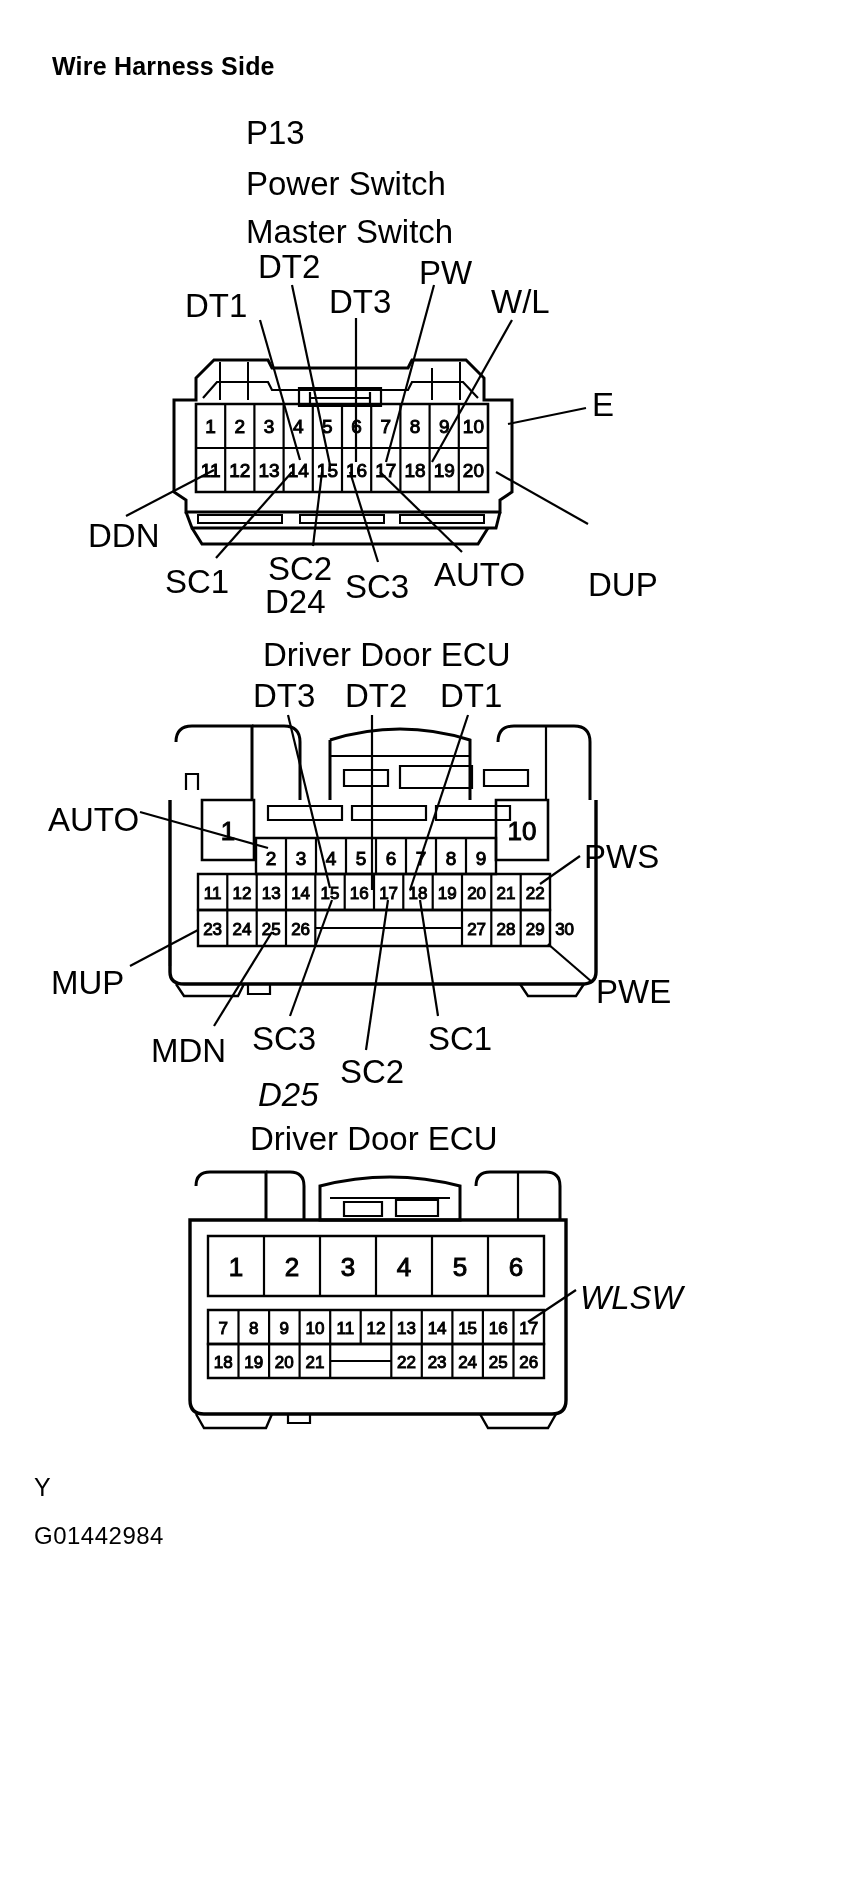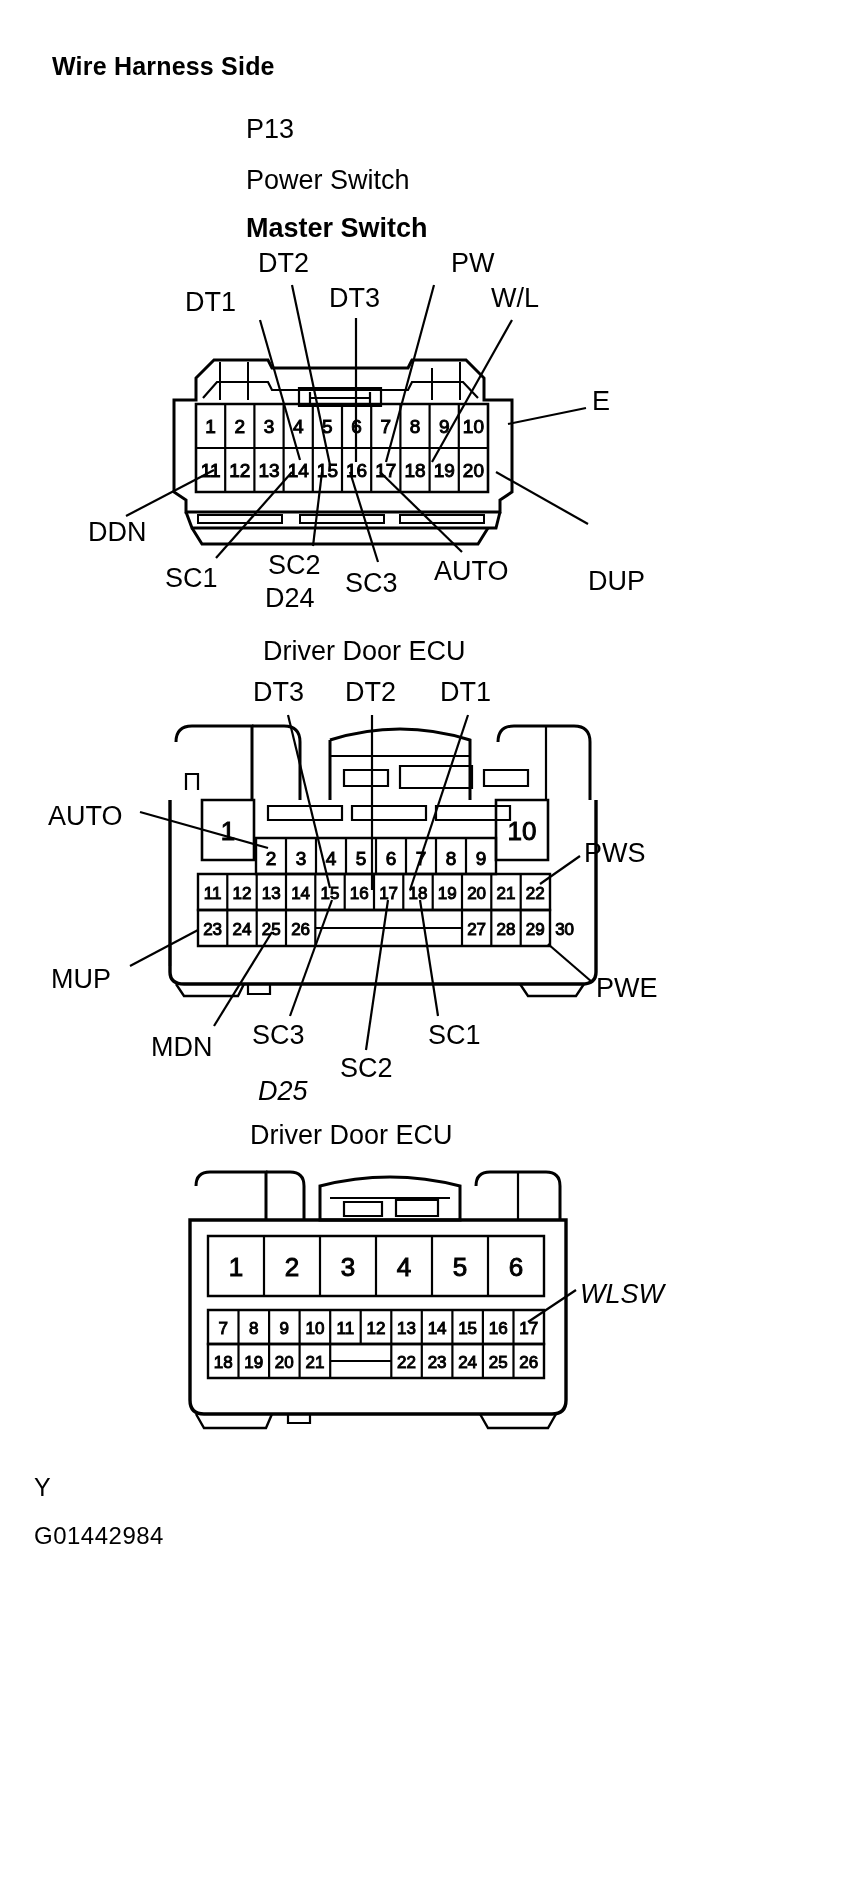--- a/index.html
+++ b/index.html
@@ -5,44 +5,44 @@
   html,body{margin:0;padding:0;background:#fff;}
   body{
     width:857px;height:1887px;position:relative;overflow:hidden;
     font-family:"Liberation Sans", sans-serif;color:#000;
   }
   #root{position:absolute;left:0;top:0;width:857px;height:1887px;}
   .hdr{
     position:absolute;left:52px;top:52px;
     font-size:25px;font-weight:bold;letter-spacing:.2px;
   }
-  .lbl{position:absolute;font-size:27px;line-height:1;white-space:nowrap;}
+  .lbl{position:absolute;font-size:33px;line-height:1;white-space:nowrap;}
   .lbl.sm{font-size:25px;}
   .code{position:absolute;font-size:24px;font-family:"Liberation Sans", sans-serif;letter-spacing:.5px;}
   svg.overlay{position:absolute;left:0;top:0;width:857px;height:1887px;pointer-events:none;}
   svg.overlay *{vector-effect:non-scaling-stroke;}
   .pinnum{font-family:"Liberation Sans", sans-serif;font-size:19px;fill:#000;text-anchor:middle;}
   .pinnum.big{font-size:26px;}
   .pinnum.sm{font-size:17px;}
 </style>
 </head>
 <body>
 
 <div id="root">
 
   <div class="hdr">Wire Harness Side</div>
 
   <div class="lbl" style="left:246px;top:116px;">P13</div>
   <div class="lbl" style="left:246px;top:167px;">Power Switch</div>
-  <div class="lbl" style="left:246px;top:215px;font-weight:bold;">Master Switch</div>
+  <div class="lbl" style="left:246px;top:215px;">Master Switch</div>
 
   <div class="lbl" style="left:185px;top:289px;">DT1</div>
   <div class="lbl" style="left:258px;top:250px;">DT2</div>
   <div class="lbl" style="left:329px;top:285px;">DT3</div>
-  <div class="lbl" style="left:419px;top:250px;margin-left:32px;">PW</div>
+  <div class="lbl" style="left:419px;top:256px;">PW</div>
   <div class="lbl" style="left:491px;top:285px;">W/L</div>
   <div class="lbl" style="left:592px;top:388px;">E</div>
   <div class="lbl" style="left:88px;top:519px;">DDN</div>
   <div class="lbl" style="left:165px;top:565px;">SC1</div>
   <div class="lbl" style="left:268px;top:552px;">SC2</div>
   <div class="lbl" style="left:345px;top:570px;">SC3</div>
   <div class="lbl" style="left:434px;top:558px;">AUTO</div>
   <div class="lbl" style="left:588px;top:532px;margin-top:36px;">DUP</div>
 
   <div class="lbl" style="left:265px;top:585px;">D24</div>

